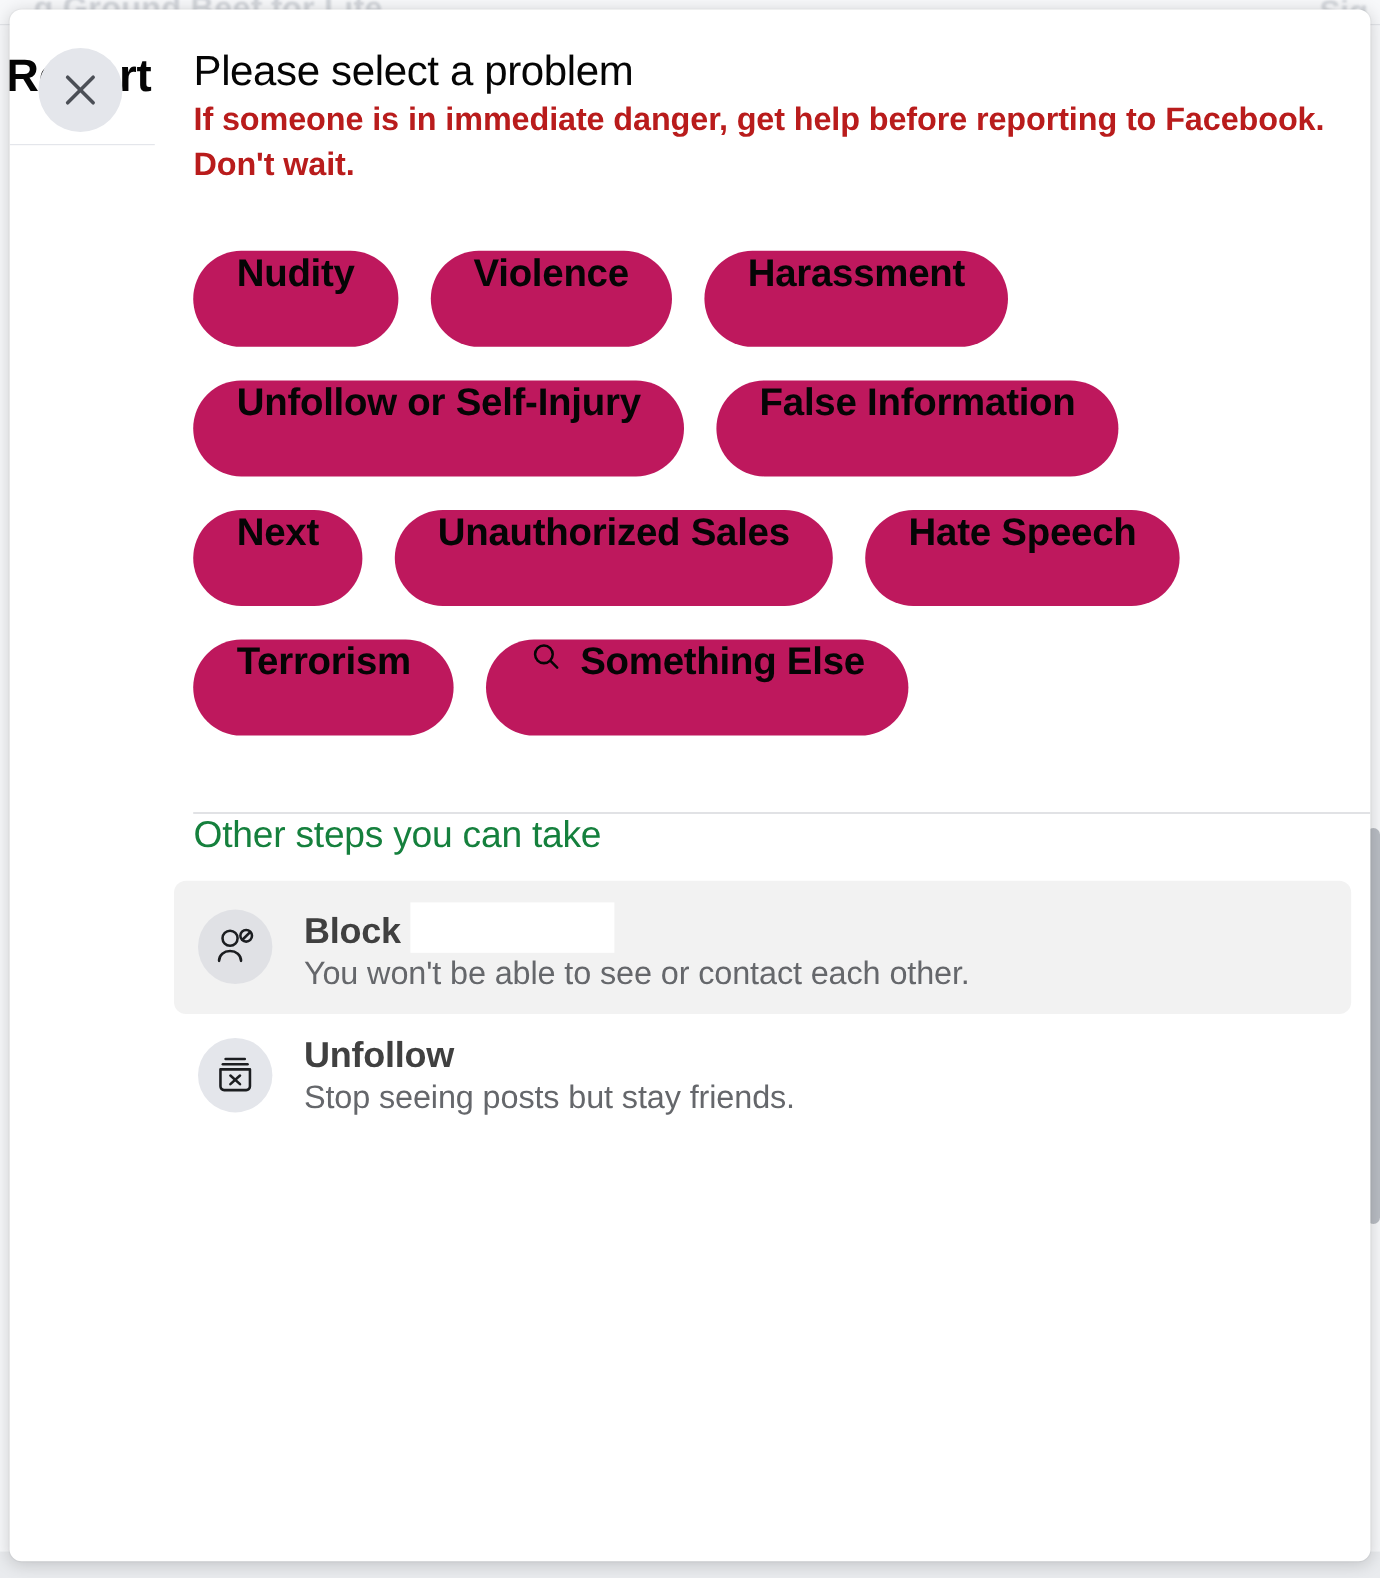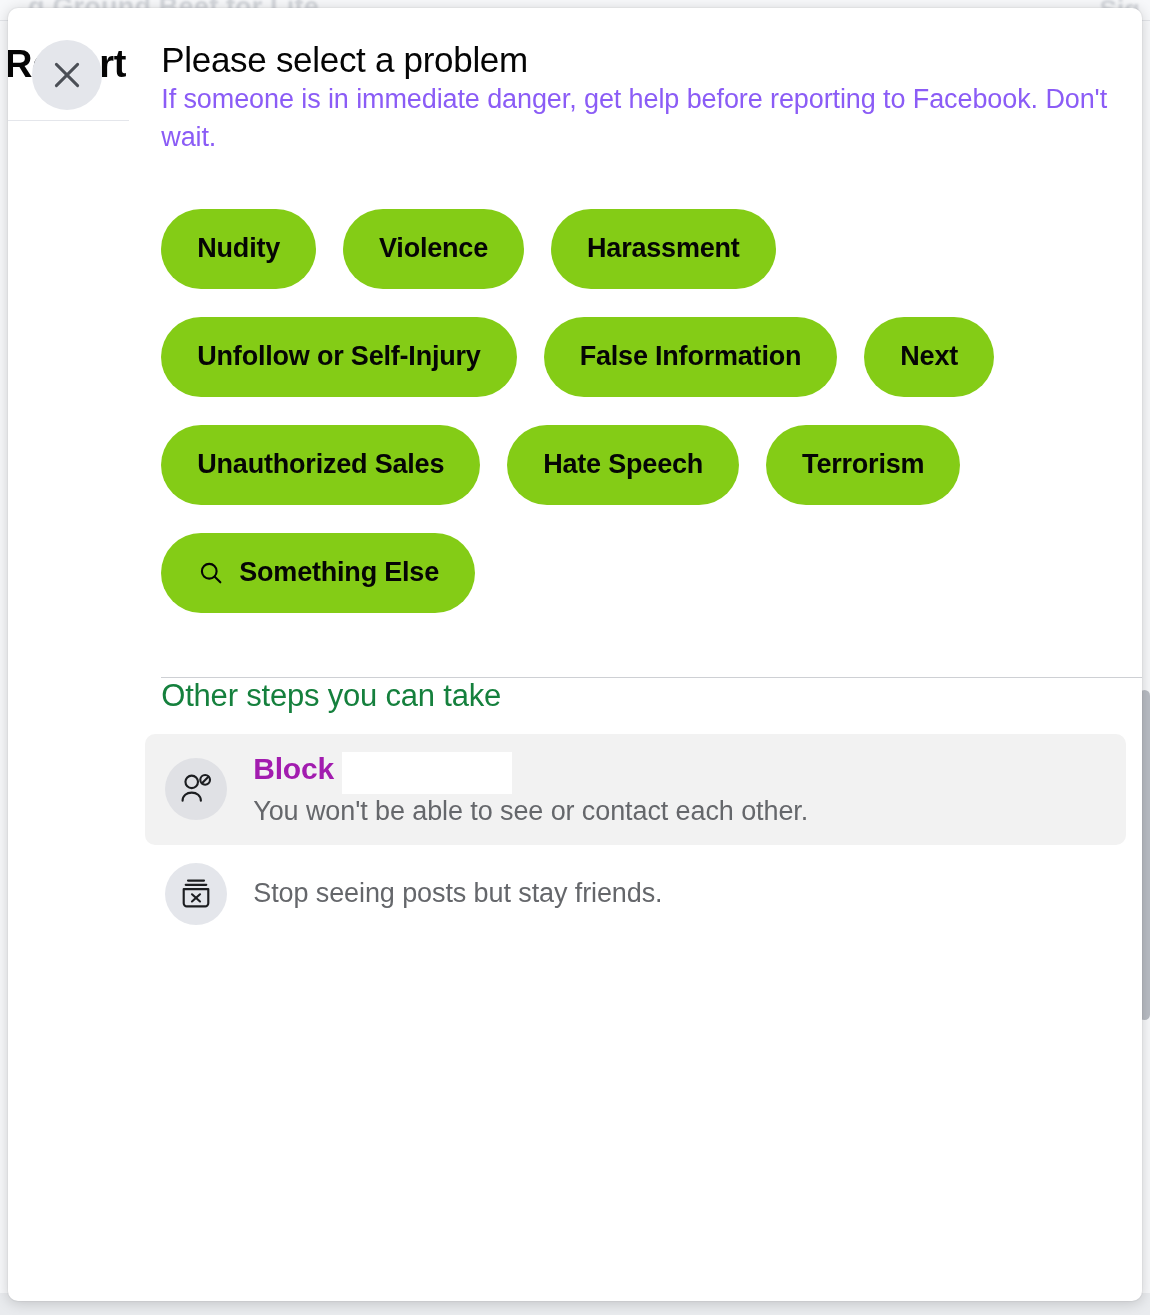--- a/index.html
+++ b/index.html
@@ -143,49 +143,49 @@
   }
 
   #problem-heading {
     font-size: 35px;
     font-weight: 400;
     color: #050505;
     letter-spacing: -.3px;
   }
   #problem-subtext {
     font-size: 27px;
-    font-weight: 400;
+    font-weight: 700;
     line-height: 1.42;
-    color: #8b5cf6;
+    color: #b91c1c;
     max-width: 1060px;
     letter-spacing: -.1px;
   }
 
   
   #reason-pills {
     margin-top: 52px;
     display: flex;
     flex-wrap: wrap;
     gap: 28px 27px;
     max-width: 930px;
   }
   .pill {
-    background: #84cc16;
+    background: #be185d;
     border: none;
     border-radius: 999px;
     height: 80px;
     padding: 0 36px;
     font-family: "Liberation Sans", sans-serif;
-    font-size: 27px;
+    font-size: 32px;
     font-weight: 700;
     color: #050505;
     letter-spacing: -.2px;
     cursor: pointer;
     display: inline-flex;
-    align-items: center;
+    align-items: flex-start;
     gap: 14px;
     white-space: nowrap;
   }
   .pill .search-glyph { display: flex; align-items: center; }
 
   
   #steps-divider {
     margin: 64px 0 0 0;
     height: 1px;
     background: #ced0d4;
@@ -220,24 +220,24 @@
     display: flex;
     align-items: center;
     justify-content: center;
   }
   .step-row.highlighted .step-icon { background: #e0e1e5; }
 
   .step-text { display: flex; flex-direction: column; gap: 2px; min-width: 0; }
   .step-title {
     font-size: 30px;
     font-weight: 700;
-    color: #a21caf;
+    color: #404040;
     letter-spacing: -.2px;
     display: flex;
-    align-items: flex-start;
+    align-items: flex-end;
   }
   .redacted-name {
     display: inline-block;
     width: 170px;
     height: 42px;
     background: #ffffff;
     margin-left: 8px;
     vertical-align: middle;
   }
   .step-desc {
@@ -381,20 +381,23 @@
         <span class="step-icon">
           <svg width="40" height="40" viewBox="0 0 28 28" fill="none" stroke="#1c1e21" stroke-width="1.5" stroke-linejoin="round">
             <path d="M8.4 4.6h11.2" stroke-linecap="round"></path>
             <path d="M6.8 7.6h14.4" stroke-linecap="round"></path>
             <path d="M5.4 10.6h17.2v9.9a2.2 2.2 0 0 1-2.2 2.2H7.6a2.2 2.2 0 0 1-2.2-2.2z"></path>
             <line x1="11.2" y1="14.2" x2="16.8" y2="19.2" stroke-linecap="round"></line>
             <line x1="16.8" y1="14.2" x2="11.2" y2="19.2" stroke-linecap="round"></line>
           </svg>
         </span>
         <span class="step-text">
+          <span class="step-title">
+            <span>Unfollow</span>
+          </span>
           <span class="step-desc">Stop seeing posts but stay friends.</span>
         </span>
       </div>
 
     </div>
   </div>
 
 
 </div>
 

